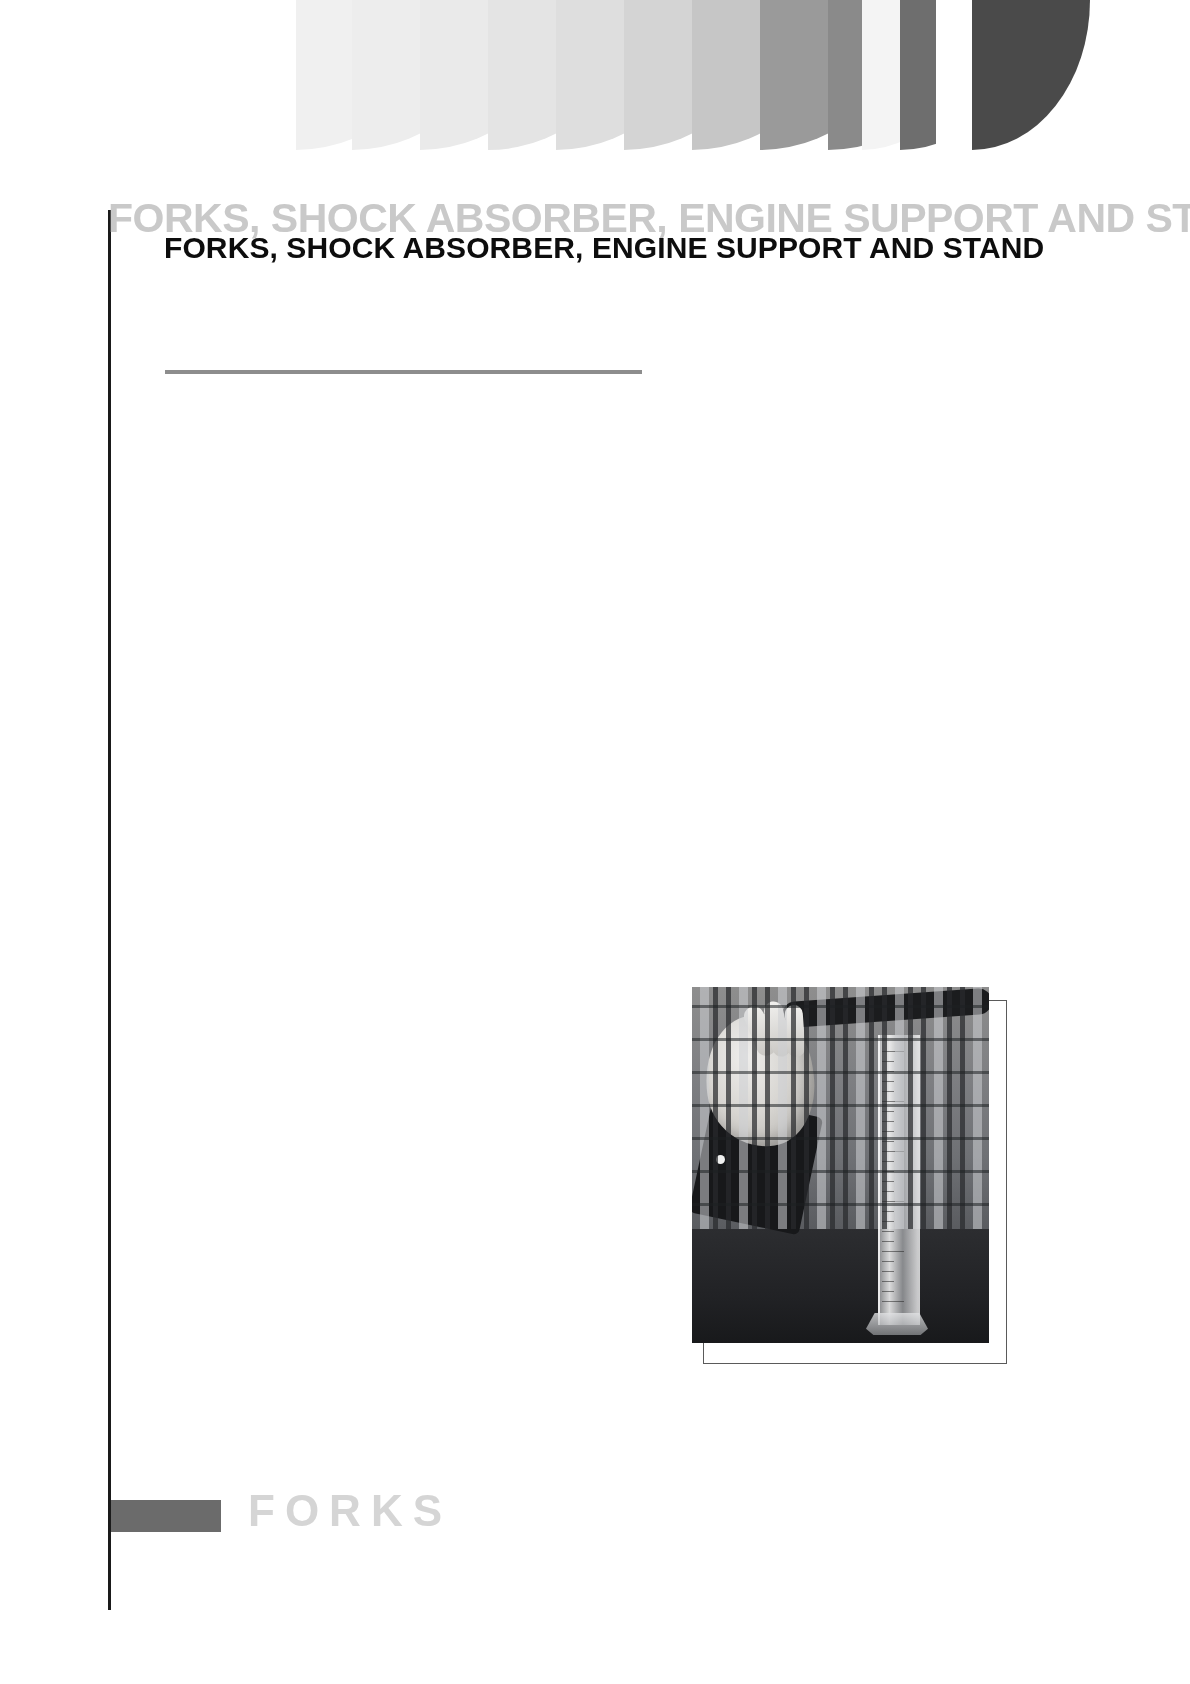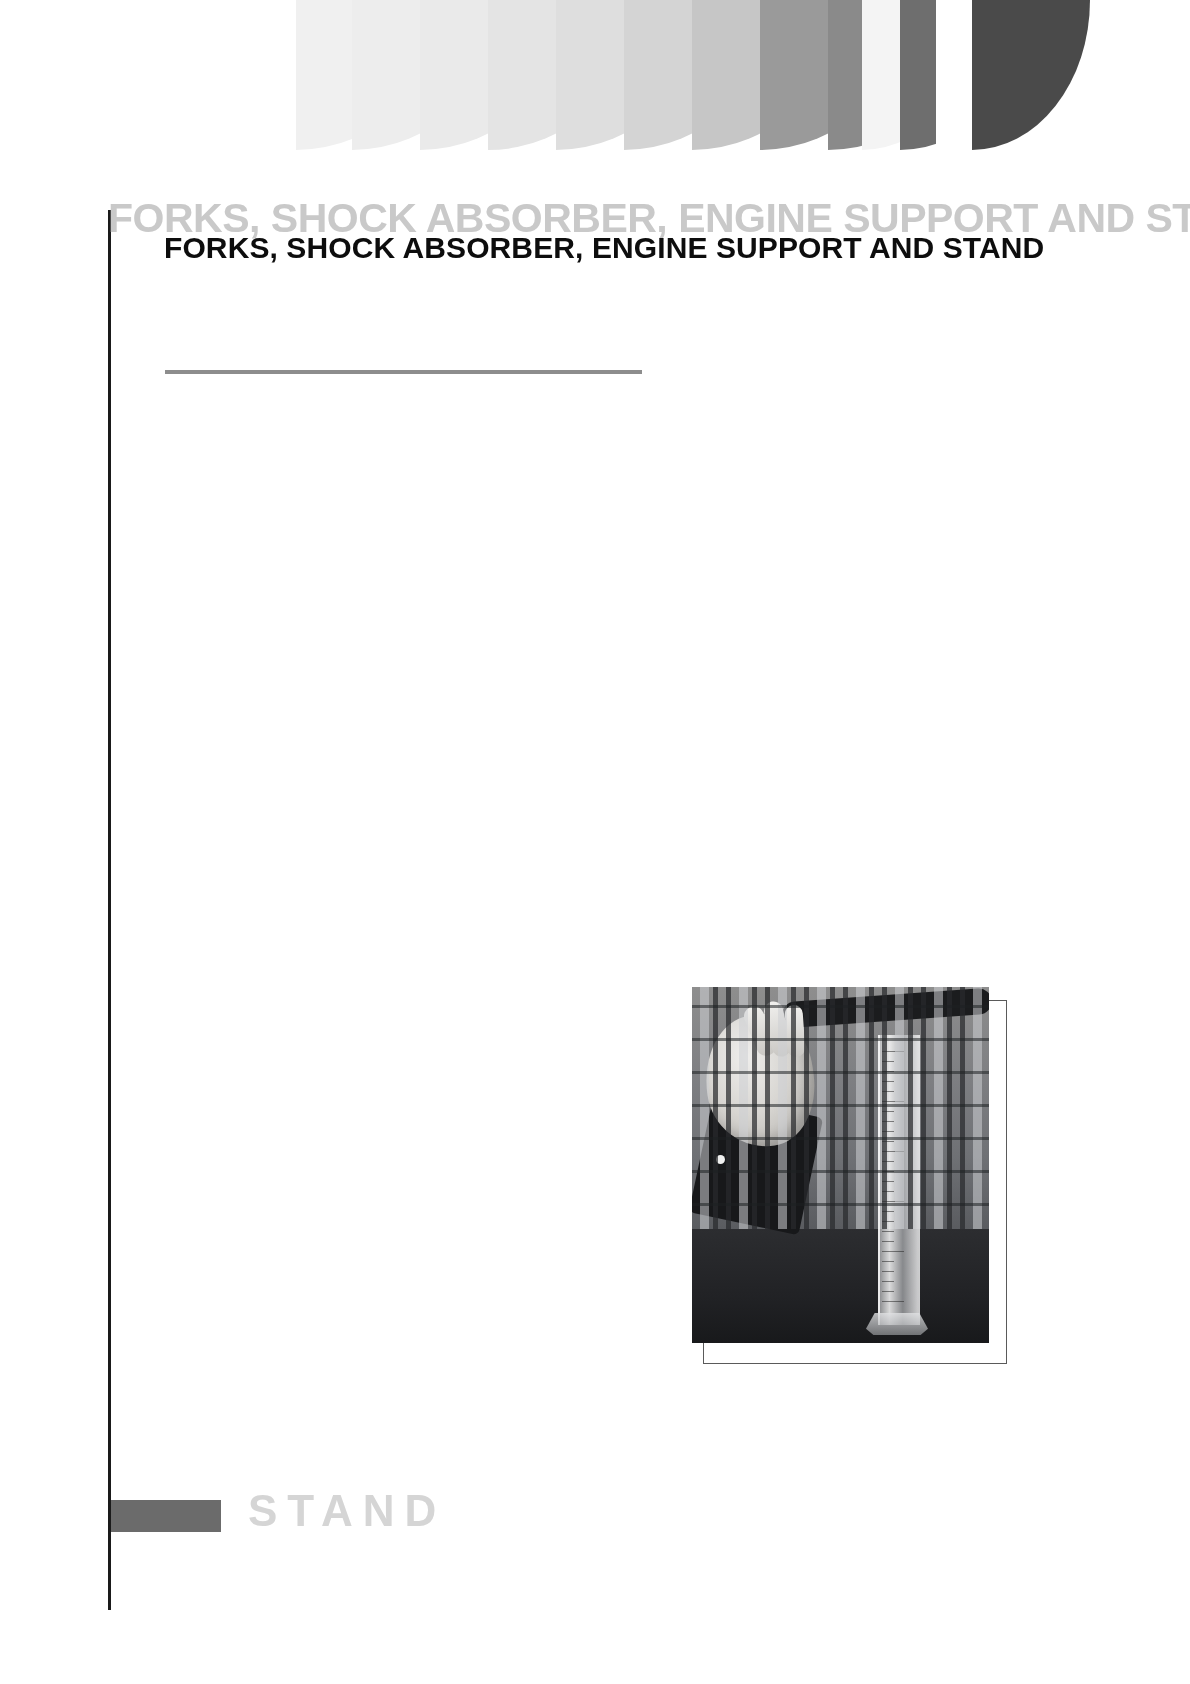--- a/index.html
+++ b/index.html
@@ -310,13 +310,13 @@
     <div class="rackrow" style="top: 18px;"></div>
     <div class="rackrow" style="top: 51px;"></div>
     <div class="rackrow" style="top: 84px;"></div>
     <div class="rackrow" style="top: 117px;"></div>
     <div class="rackrow" style="top: 150px;"></div>
     <div class="rackrow" style="top: 183px;"></div>
     <div class="rackrow" style="top: 216px;"></div>
   </div>
 
 <div class="footer-block"></div>
-<div class="footer-logo">STAND</div>
+<div class="footer-logo">FORKS</div>
 
 </body></html>

